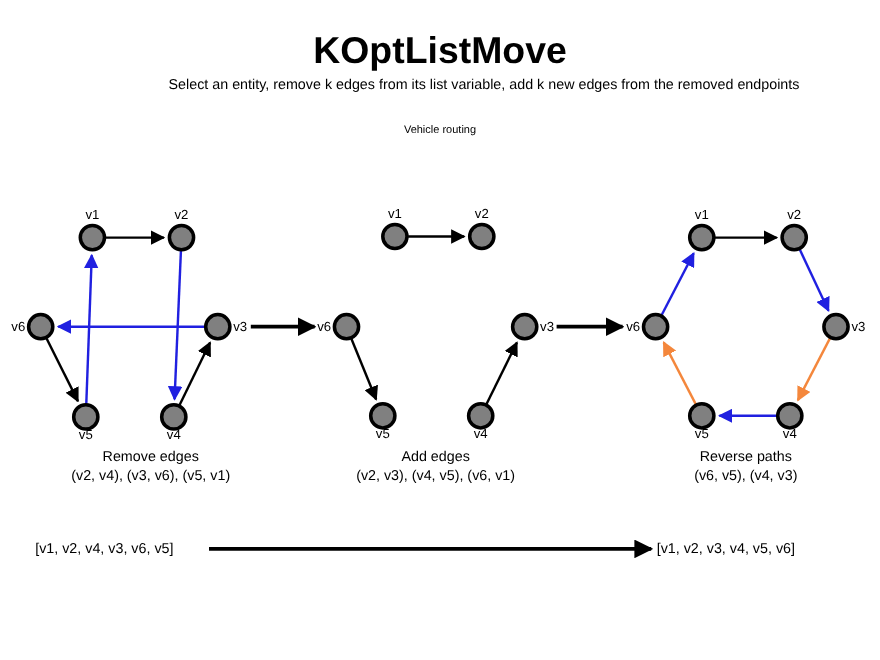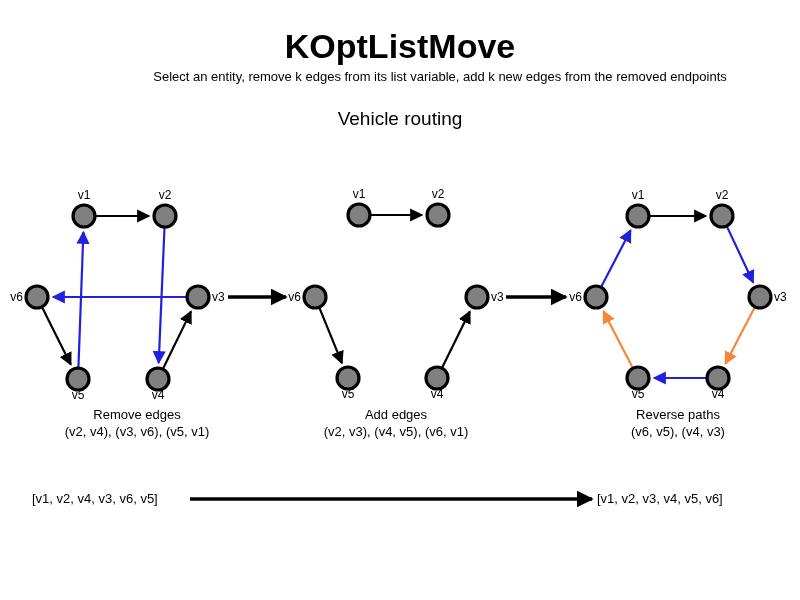--- a/index.html
+++ b/index.html
@@ -43,21 +43,21 @@
     font-weight: 400;
     line-height: 18px;
     padding-left: 40px;
   }
   .section-label {
     position: absolute;
     left: 0;
     top: 110px;
     width: 800px;
     text-align: center;
-    font-size: 19px;
+    font-size: 10px;
     line-height: 18px;
   }
   svg.graphics {
     position: absolute;
     left: 0;
     top: 0;
     width: 800px;
     height: 600px;
     overflow: visible;
   }

